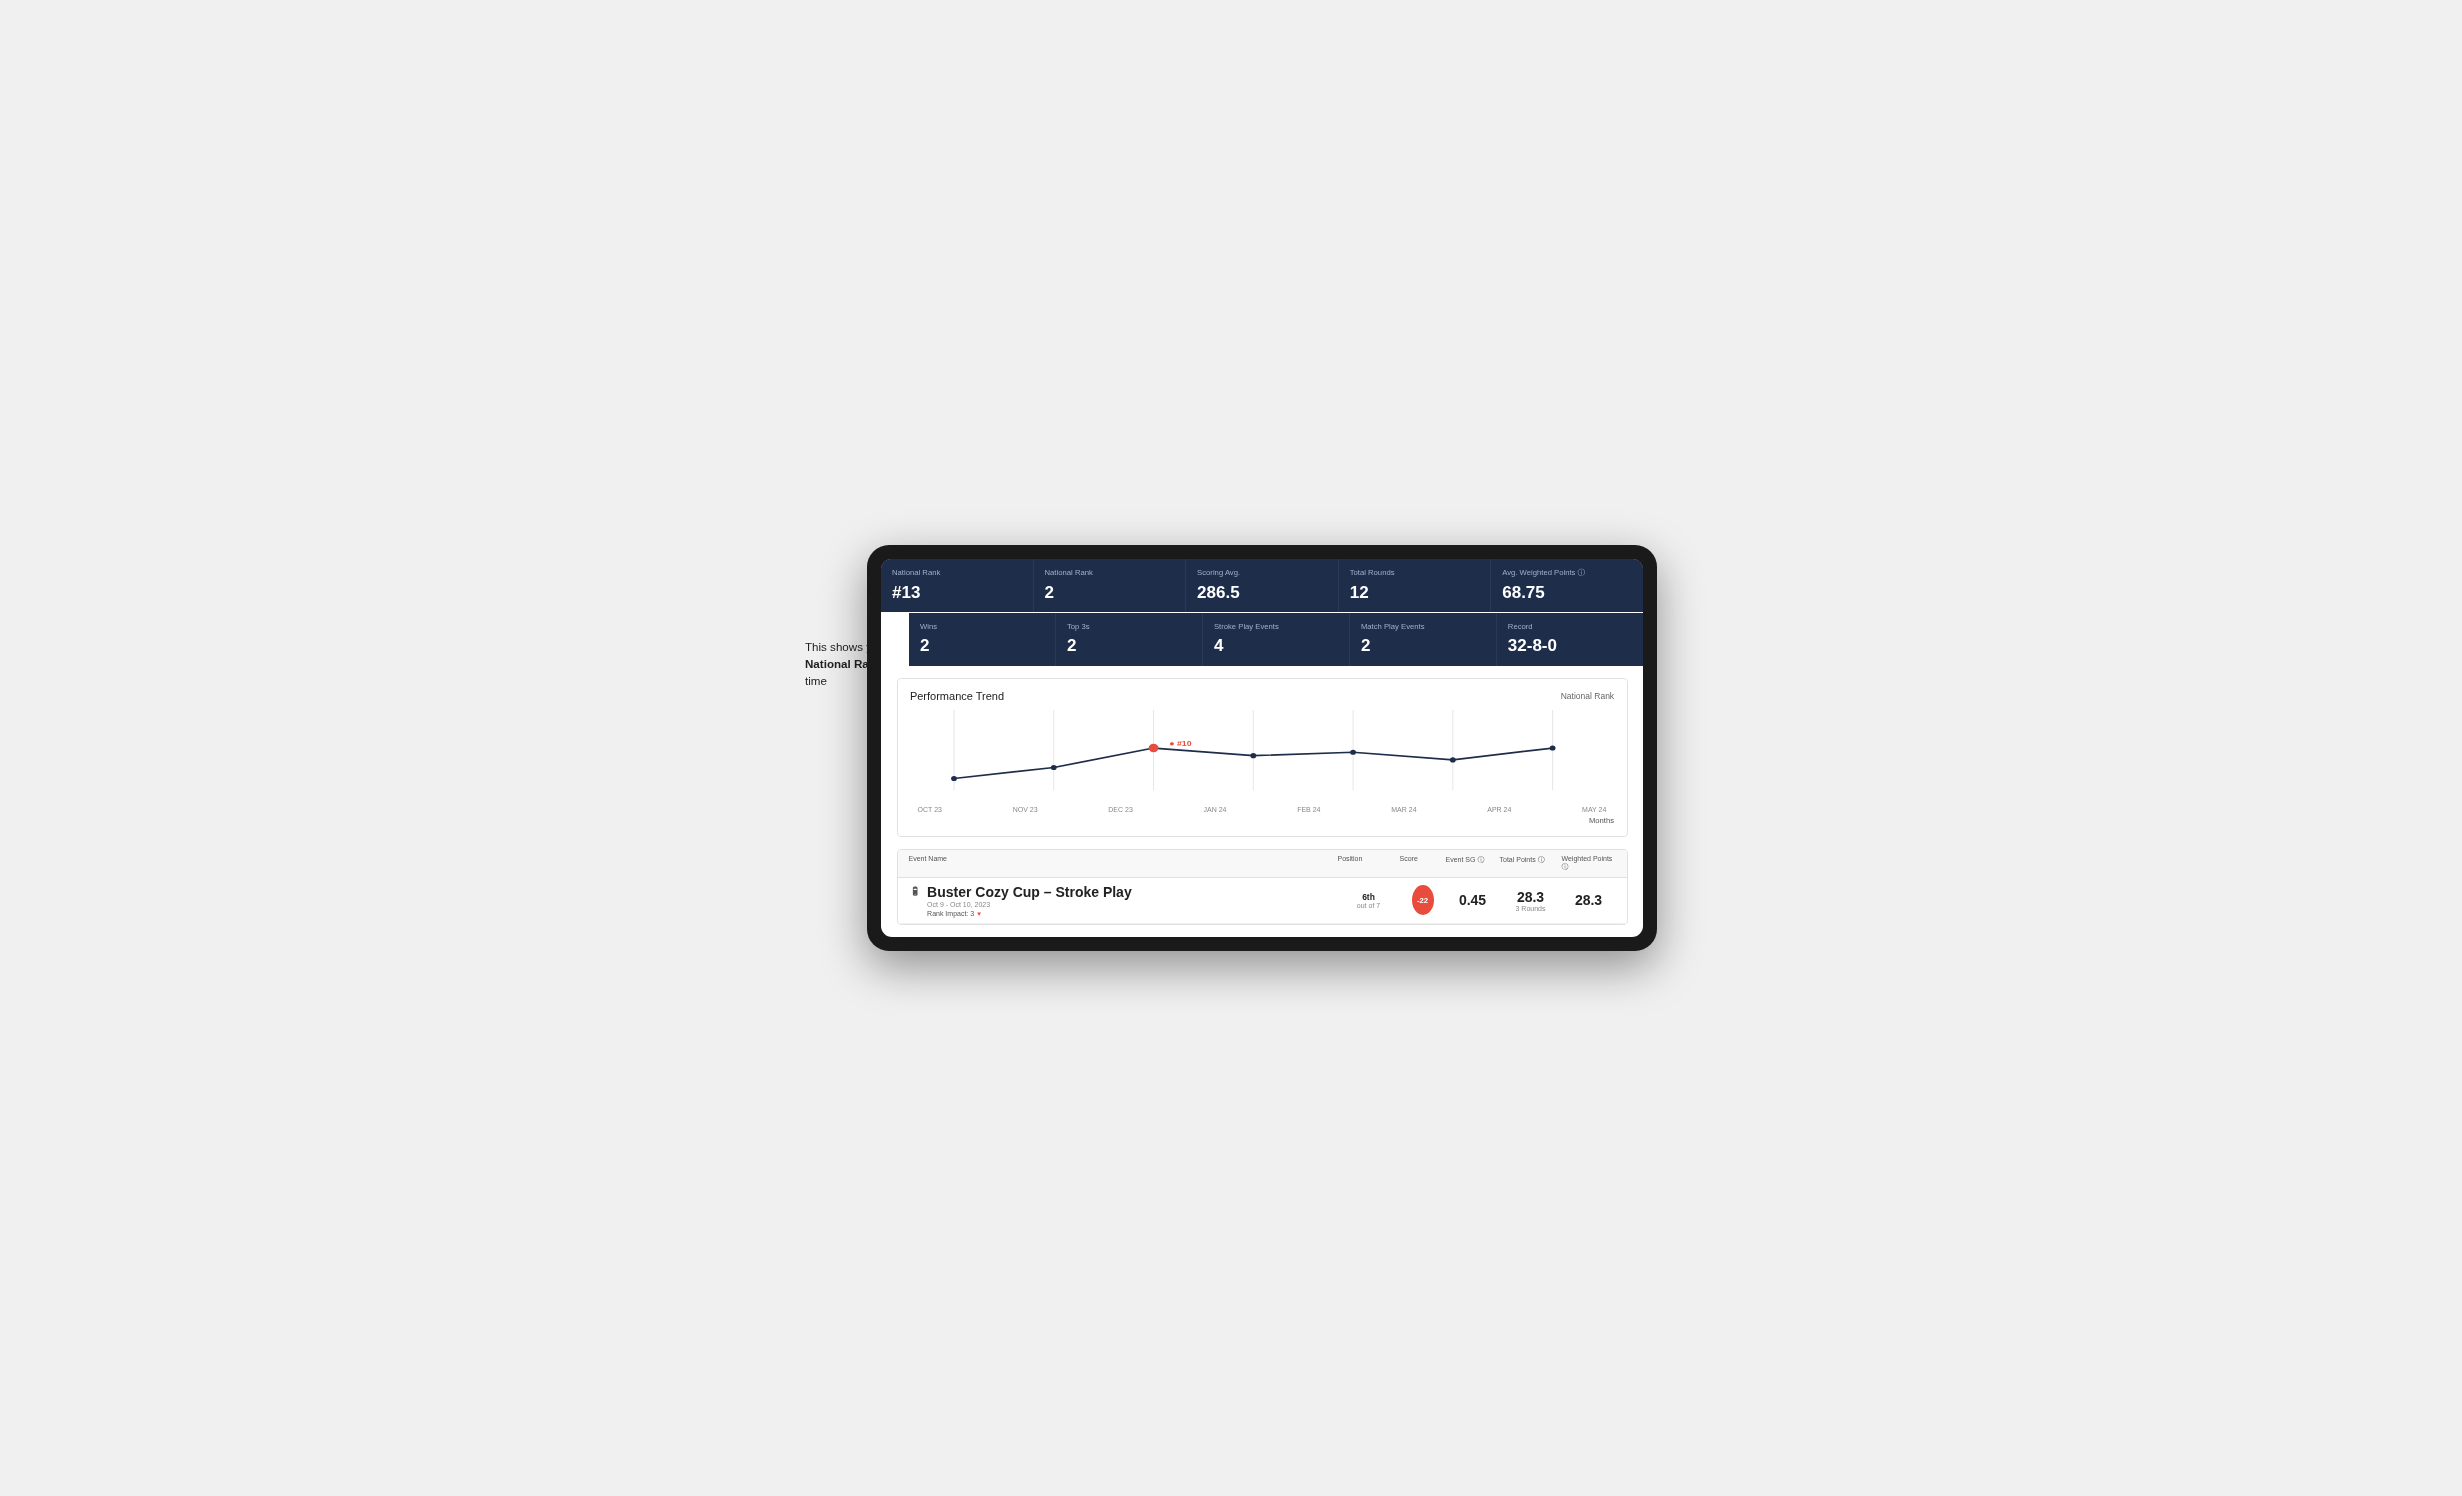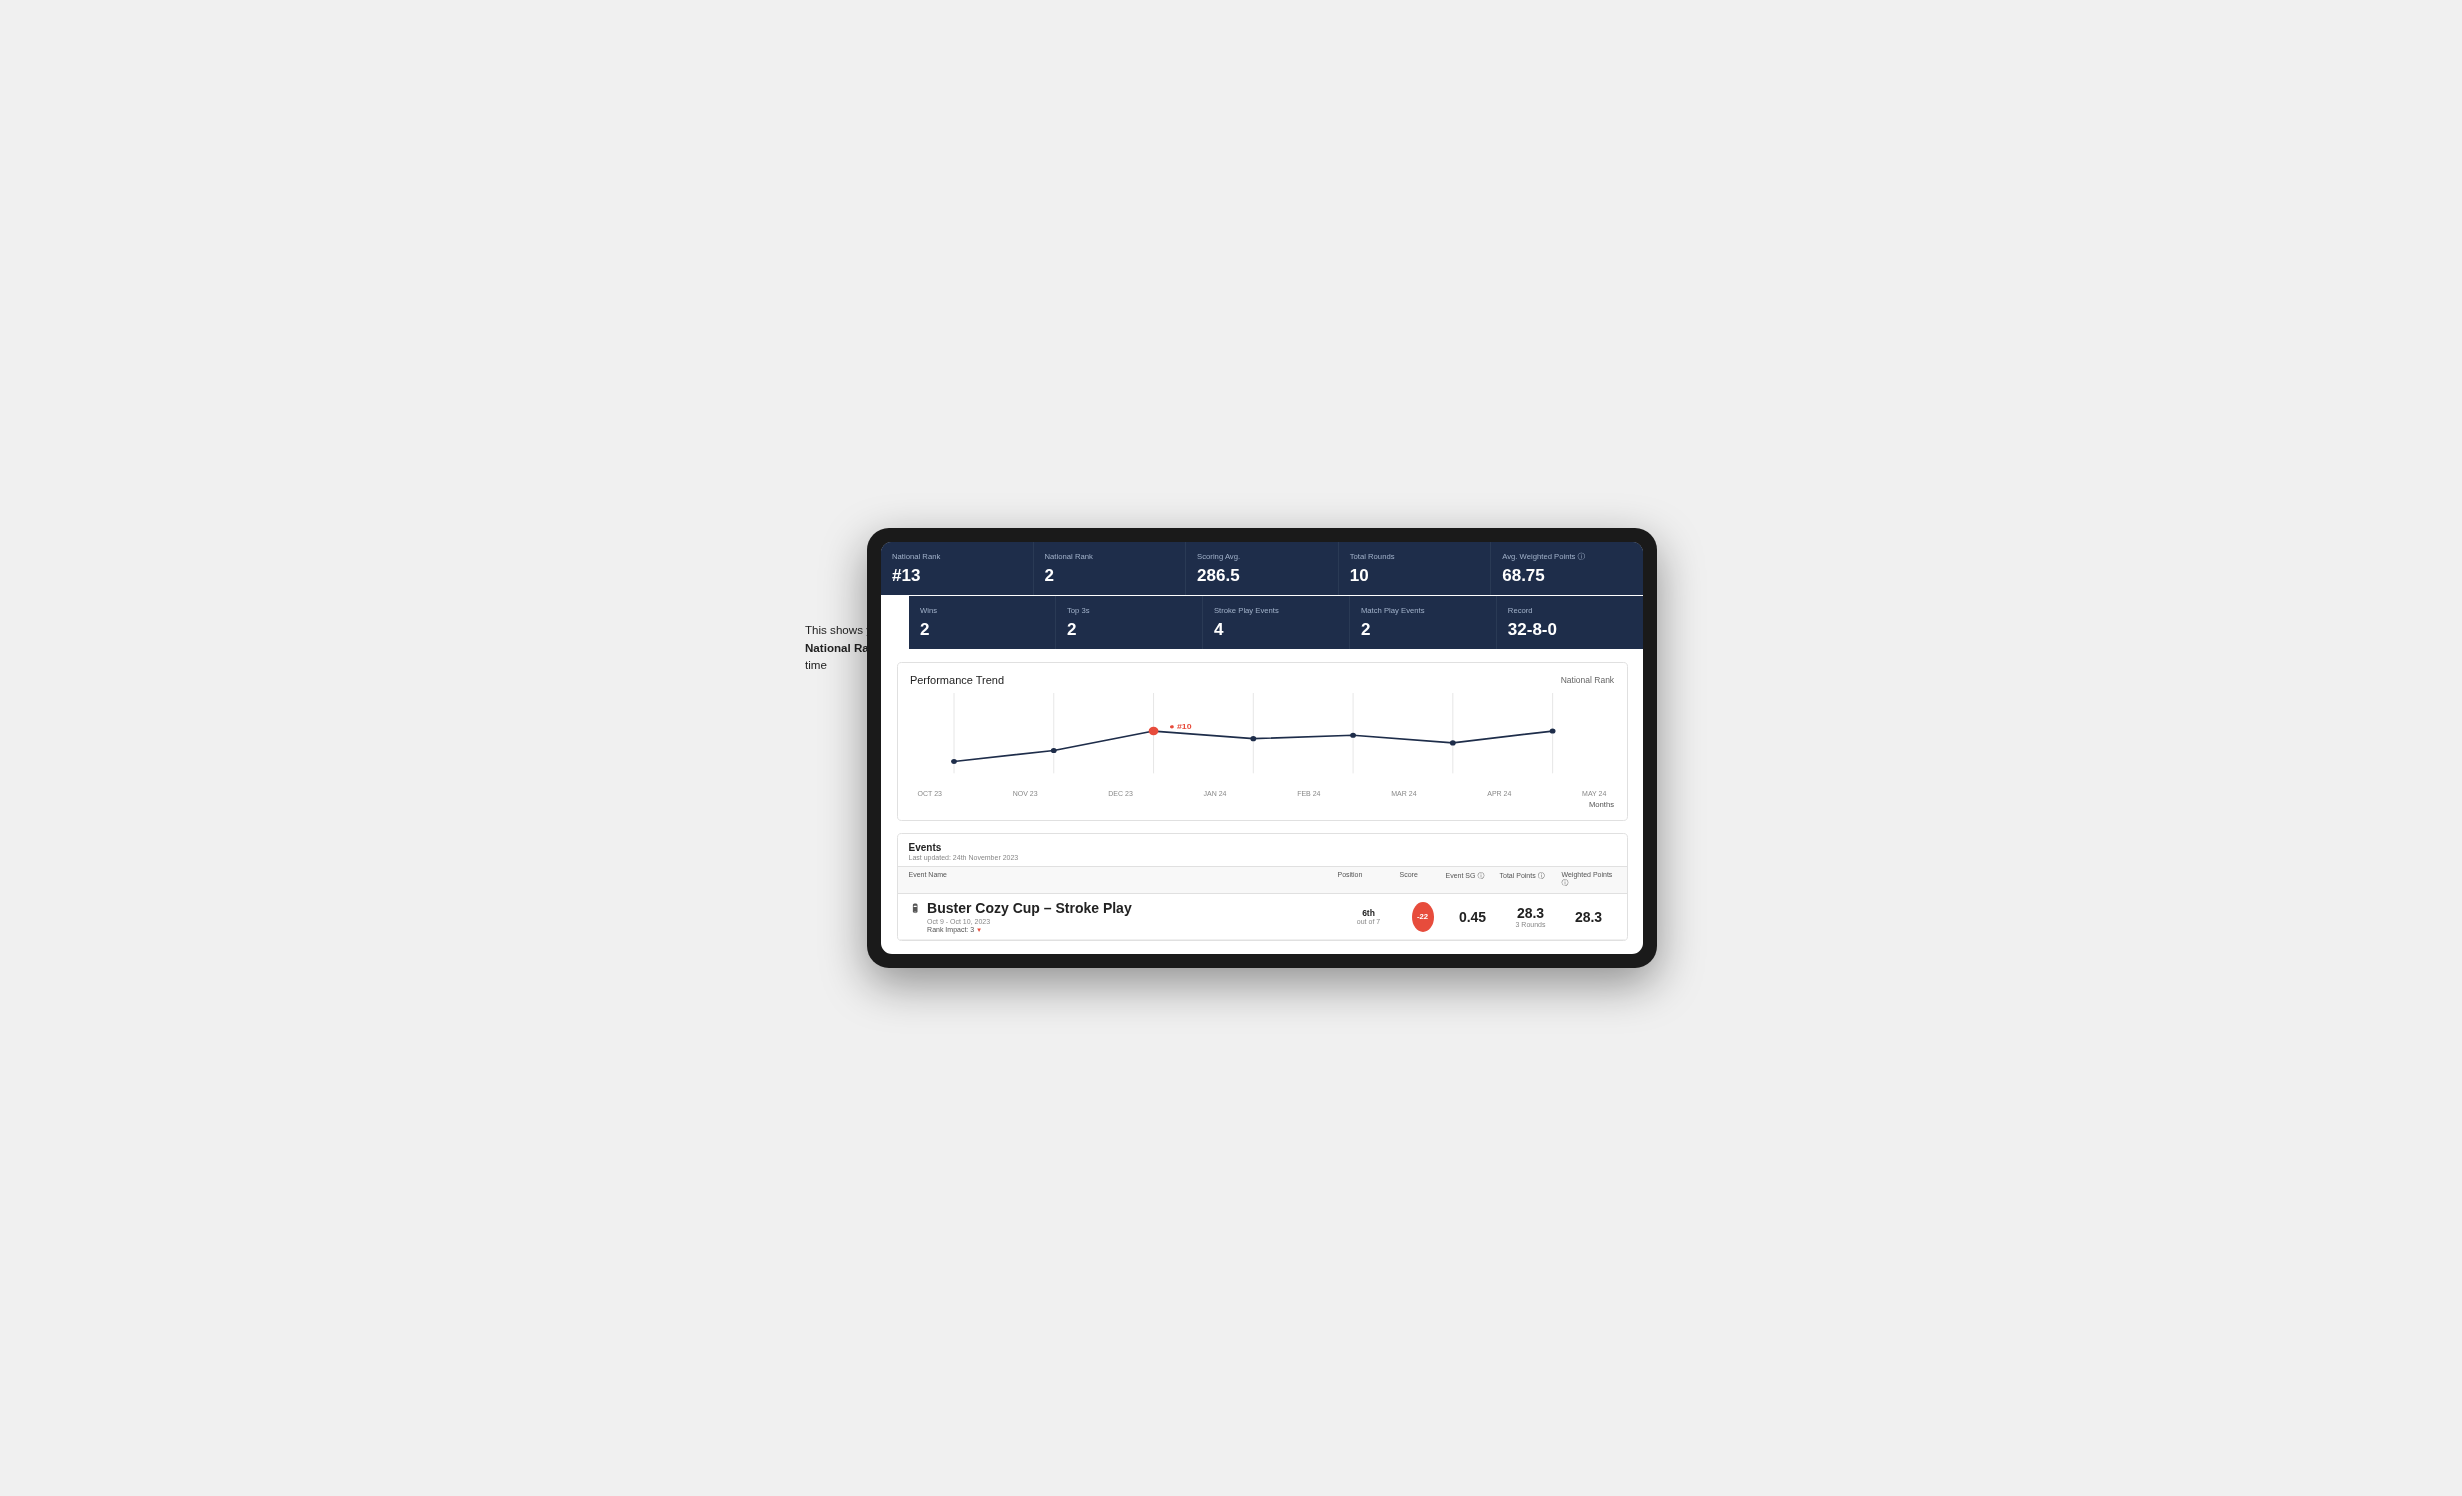--- a/index.html
+++ b/index.html
@@ -253,21 +253,21 @@
         <div class="stat-cell">
           <div class="label">National Rank</div>
           <div class="value">2</div>
         </div>
         <div class="stat-cell">
           <div class="label">Scoring Avg.</div>
           <div class="value">286.5</div>
         </div>
         <div class="stat-cell">
           <div class="label">Total Rounds</div>
-          <div class="value">10</div>
+          <div class="value">12</div>
         </div>
         <div class="stat-cell">
           <div class="label">Avg. Weighted Points ⓘ</div>
           <div class="value">68.75</div>
         </div>
       </div>
 
       <div class="stats-header-bottom">
         <div class="stat-cell">
           <div class="label">Wins</div>
@@ -331,24 +331,20 @@
             <span>JAN 24</span>
             <span>FEB 24</span>
             <span>MAR 24</span>
             <span>APR 24</span>
             <span>MAY 24</span>
           </div>
           <div class="chart-x-title">Months</div>
         </div>
 
         <div class="events-section">
-          <div class="events-header">
-            <div class="events-title">Events</div>
-            <div class="events-subtitle">Last updated: 24th November 2023</div>
-          </div>
 
           <div class="events-col-header">
             <span class="col-h">Event Name</span>
             <span class="col-h">Position</span>
             <span class="col-h">Score</span>
             <span class="col-h">Event SG ⓘ</span>
             <span class="col-h">Total Points ⓘ</span>
             <span class="col-h">Weighted Points ⓘ</span>
           </div>
 

